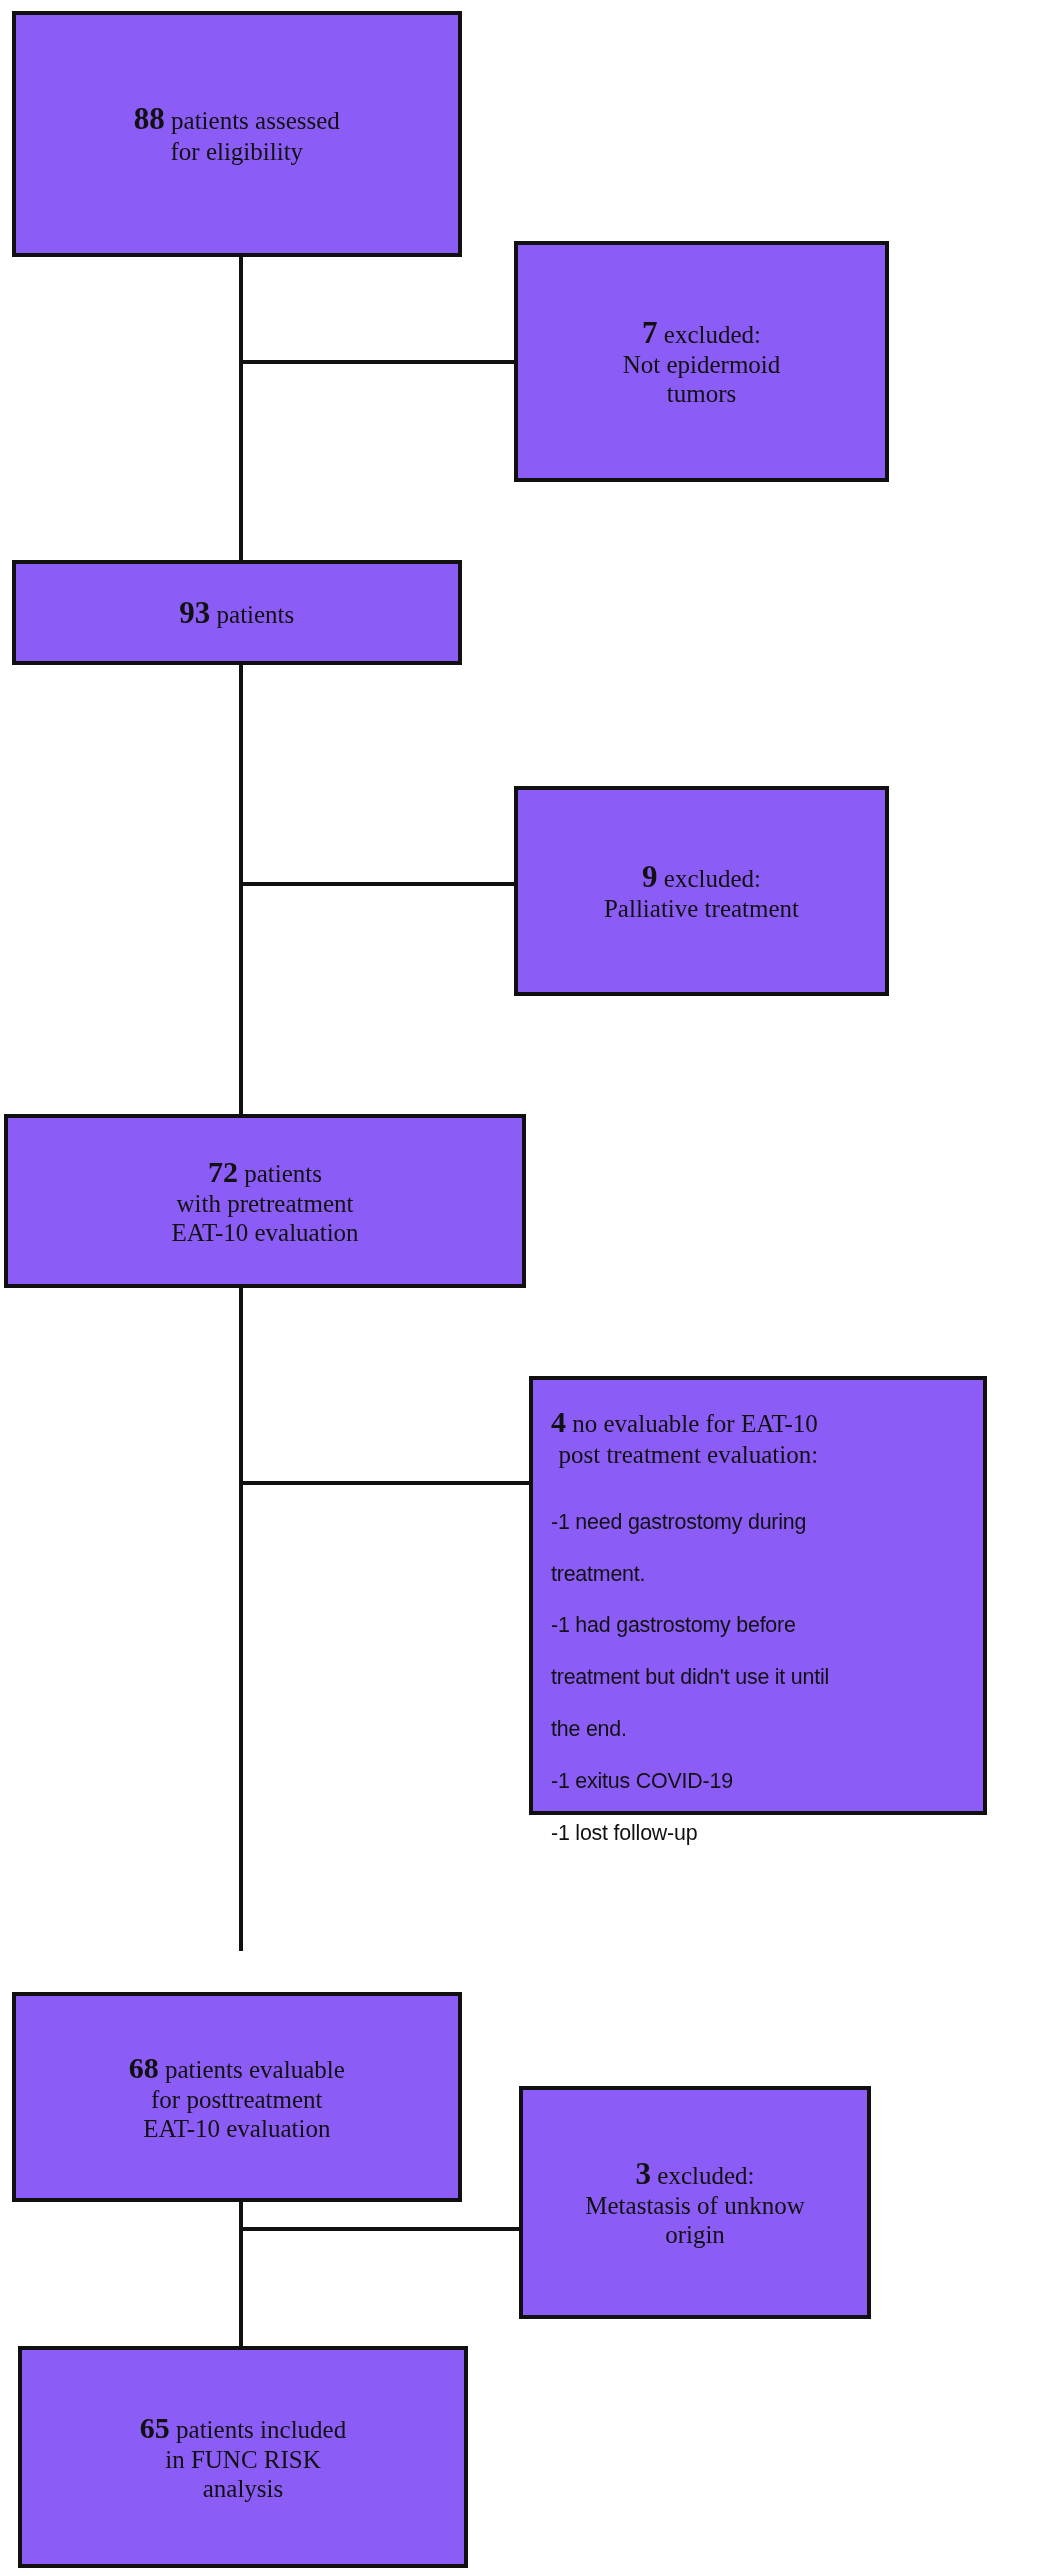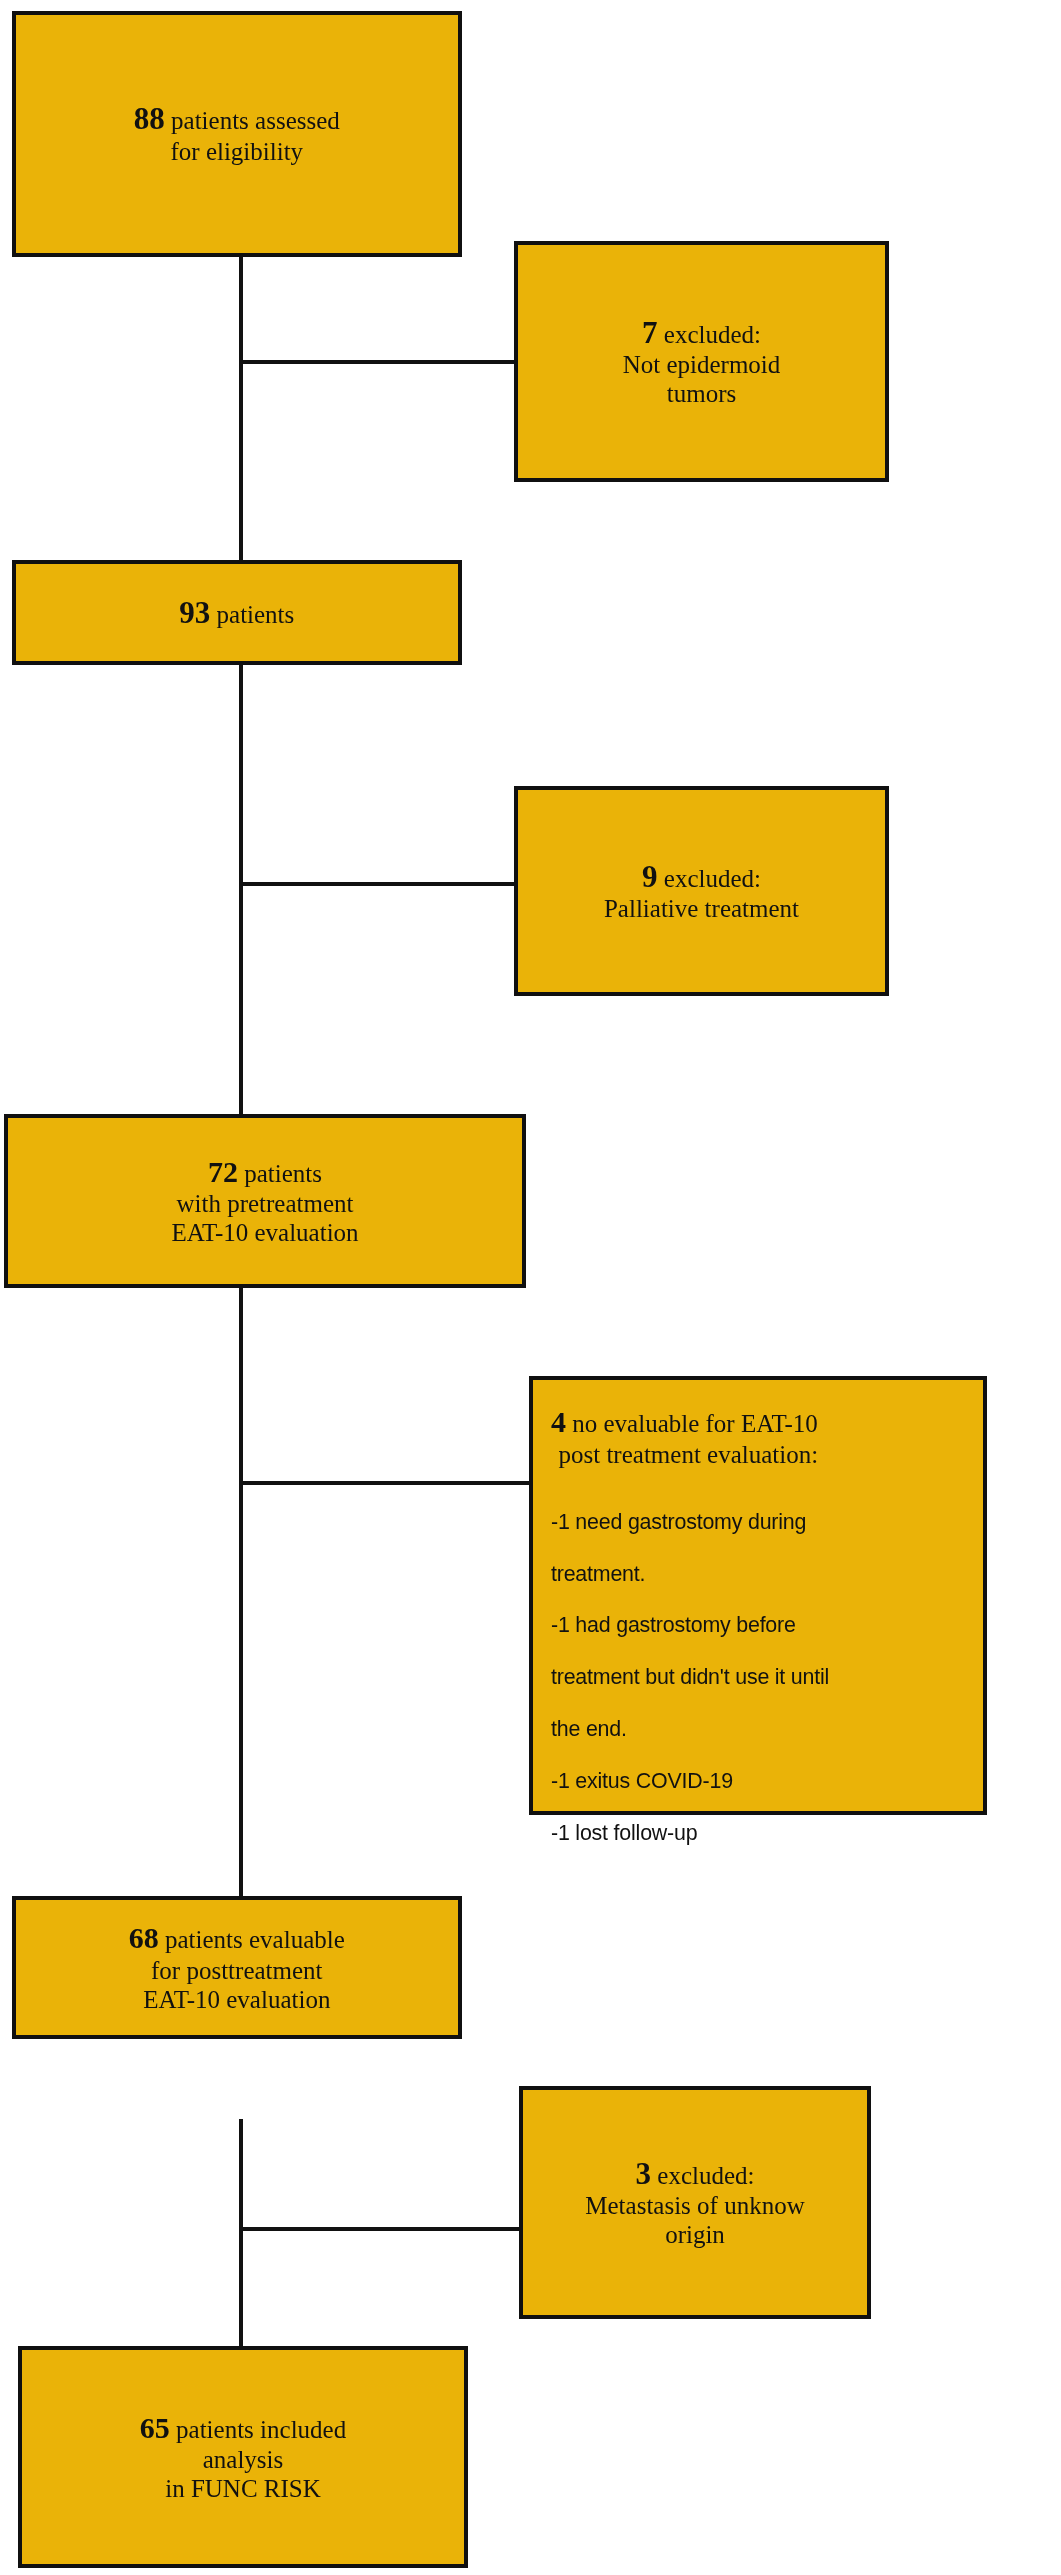--- a/index.html
+++ b/index.html
@@ -25,21 +25,21 @@
   .hline {
     position: absolute;
     background: #111111;
     height: 3.8px;
   }
 
   
   .node {
     position: absolute;
     box-sizing: border-box;
-    background: #eab308;
+    background: #8b5cf6;
     border: 4.8px solid #101010;
     display: flex;
     flex-direction: column;
     align-items: center;
     justify-content: center;
     text-align: center;
     color: #111111;
   }
   .node.left-align {
     align-items: flex-start;
@@ -169,21 +169,21 @@
         <span class="b">treatment.</span>
         <span class="b">-1 had gastrostomy before</span>
         <span class="b">treatment but didn't use it until</span>
         <span class="b">the end.</span>
         <span class="b">-1 exitus COVID-19</span>
         <span class="b">-1 lost follow-up</span>
       </div>
     </div>
   </div>
 
-  <div class="node" style="left:11.8px; top:1896px; width:450px; height:143px;">
+  <div class="node" style="left:11.8px; top:1992px; width:450px; height:210px;">
     <div class="inner">
       <div class="line-row hdr-txt">
         <span class="num">68</span><span> patients evaluable</span>
       </div>
       <div class="line-row hdr-txt">for posttreatment</div>
       <div class="line-row hdr-txt">EAT-10 evaluation</div>
     </div>
   </div>
 
   <div class="node" style="left:519px; top:2086px; width:352px; height:233px;">
@@ -194,19 +194,19 @@
       <div class="line-row serif-txt">Metastasis of unknow</div>
       <div class="line-row serif-txt">origin</div>
     </div>
   </div>
 
   <div class="node" style="left:18px; top:2346px; width:450px; height:222px;">
     <div class="inner">
       <div class="line-row hdr-txt">
         <span class="num">65</span><span> patients included</span>
       </div>
+      <div class="line-row hdr-txt">in FUNC RISK</div>
       <div class="line-row hdr-txt">analysis</div>
-      <div class="line-row hdr-txt">in FUNC RISK</div>
     </div>
   </div>
 
 </div>
 
 
 </body></html>

